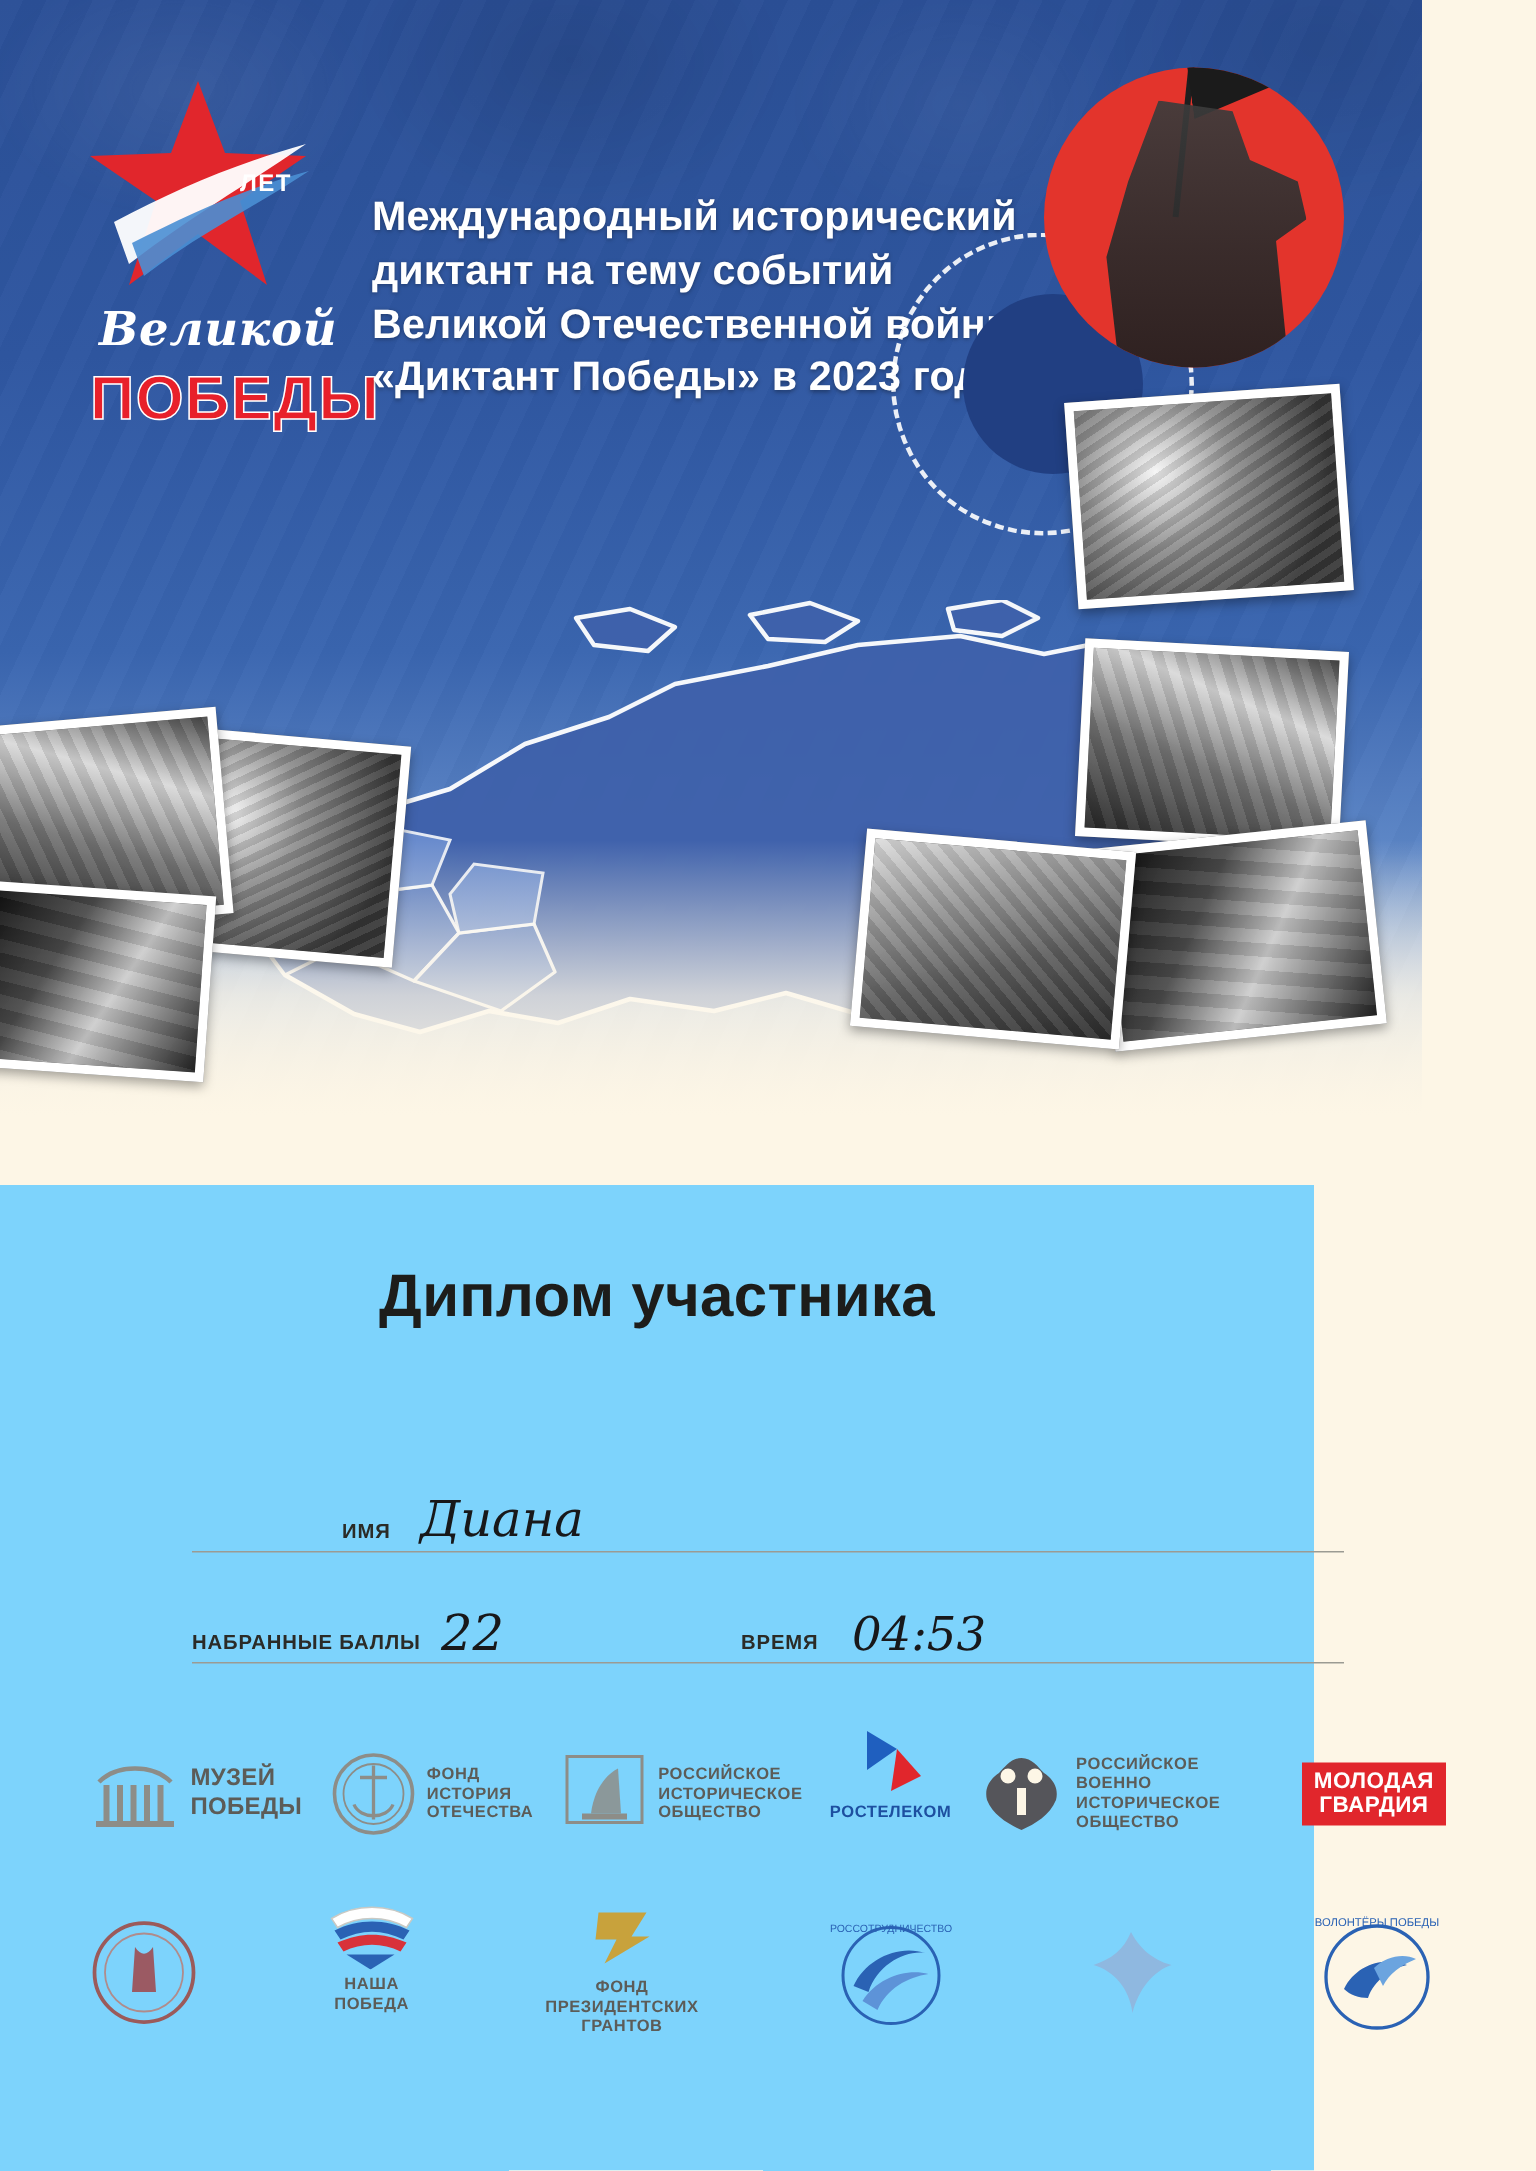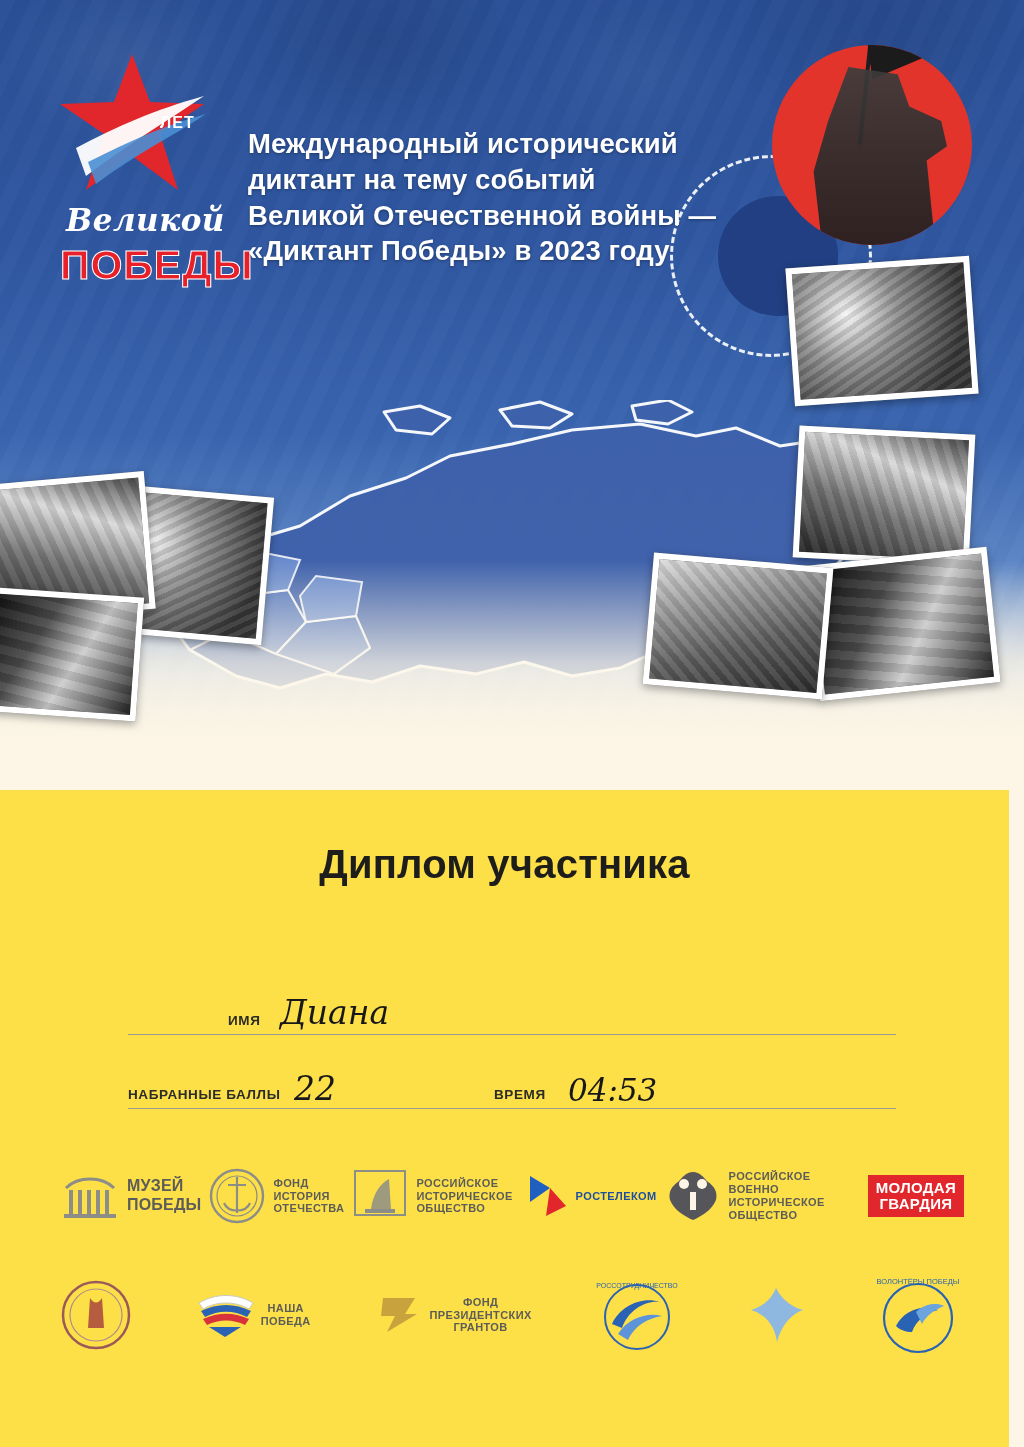--- a/index.html
+++ b/index.html
@@ -13,21 +13,21 @@
     position: relative;
     overflow: hidden;
     font-family: "Liberation Sans", sans-serif;
     background: #fdf6e6;
   }
 
   
   .banner {
     position: absolute;
     left: 0; top: 0;
-    width: 1024px;
+    width: 948px;
     height: 790px;
     overflow: hidden;
     background:
       linear-gradient(180deg, #2b4f96 0%, #2f57a0 30%, #3a66b0 55%, #5d86c6 72%, #b7c9e2 86%, #f3ecdc 97%, #fdf6e6 100%);
   }
   
   .banner-texture {
     position: absolute;
     inset: 0;
     opacity: 0.30;
@@ -197,23 +197,23 @@
   #photo-plane-wreck { right: 30px; top: 556px; width: 170px; height: 124px; transform: rotate(-6deg); }
   #photo-attack { right: 196px; top: 560px; width: 168px; height: 120px; transform: rotate(5deg); }
   #photo-gunner-left { left: 96px; top: 490px; width: 160px; height: 136px; transform: rotate(5deg); }
   #photo-artillery-left { left: -14px; top: 478px; width: 152px; height: 126px; transform: rotate(-5deg); }
   #photo-medic-left { left: -20px; top: 592px; width: 148px; height: 112px; transform: rotate(4deg); }
 
   
   .cert {
     position: absolute;
     left: 0; top: 790px;
-    width: 1009px;
+    width: 876px;
     height: 657px;
-    background: #fde047;
+    background: #7dd3fc;
   }
   .cert-title {
     position: absolute;
     left: 0; right: 0;
     top: 52px;
     text-align: center;
     font-size: 40px;
     font-weight: bold;
     color: #1d1d1b;
     letter-spacing: .2px;
@@ -287,21 +287,21 @@
     font-weight: bold;
     line-height: 1.18;
     letter-spacing: .4px;
     color: #5c5c58;
     text-transform: uppercase;
     white-space: pre-line;
   }
   .sponsor .txt.big { font-size: 16px; letter-spacing: .2px; }
   .sponsor .txt.blue { color: #1d4fa0; }
   .sponsor .txt.center { text-align: center; }
-  .sponsor.stacked { flex-direction: row; gap: 4px; }
+  .sponsor.stacked { flex-direction: column; gap: 4px; }
 
   .mg-badge {
     background: #e1262c;
     color: #ffffff;
     font-size: 15px;
     font-weight: bold;
     line-height: 1.05;
     padding: 5px 8px;
     text-align: center;
     letter-spacing: .3px;

